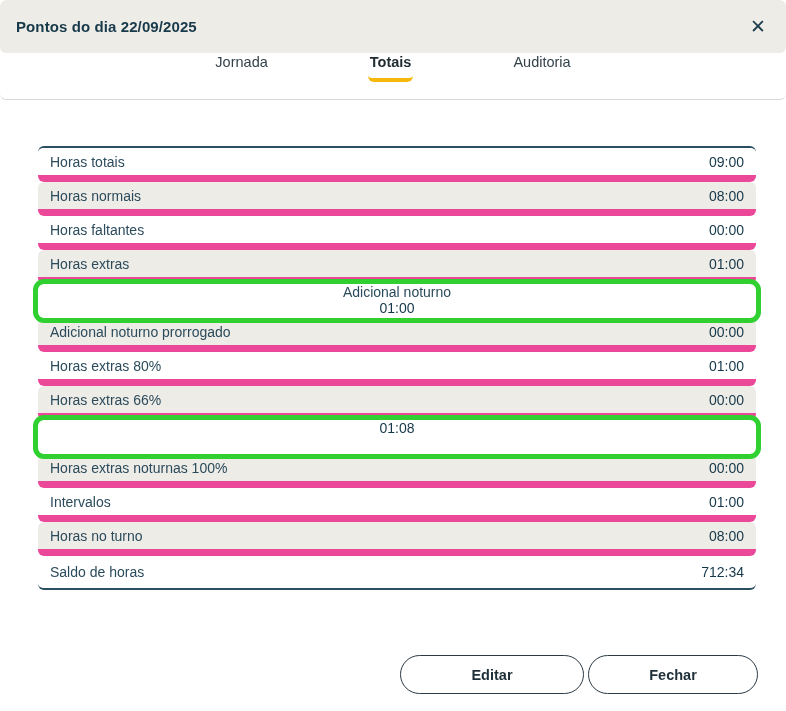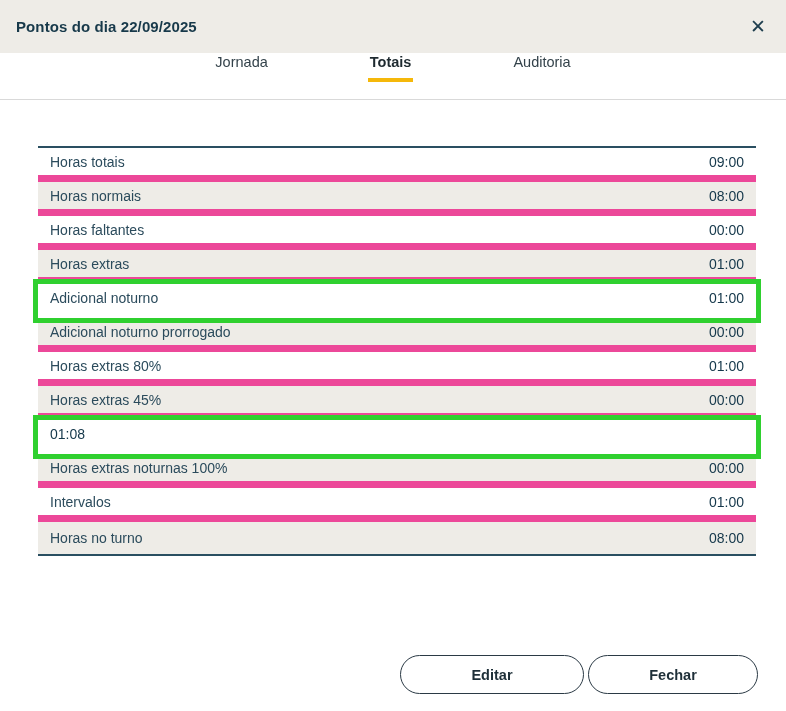--- a/index.html
+++ b/index.html
@@ -1,15 +1,15 @@
 <!DOCTYPE html>
 <html><head>
 <meta charset="utf-8">
 <style>
-  * { margin: 0; padding: 0; box-sizing: border-box; }
+  * { margin: 0; padding: 0; box-sizing: border-box; border-radius: 6px; }
   html, body { width: 786px; height: 711px; }
   body {
     font-family: "Liberation Sans", "DejaVu Sans", sans-serif;
     background: #ffffff;
     position: relative;
     overflow: hidden;
     color: #17394a;
   }
 
   
@@ -87,20 +87,21 @@
     border-bottom: 7px solid #ec4899;
     padding: 0 12px;
   }
   .row:last-child { border-bottom: 2px solid #2a4f61; }
   .row.stripe { background: #eeece7; }
   .row.highlight {
     position: relative;
     z-index: 2;
     outline: 5px solid #2fd02f;
     border-bottom-color: transparent;
+    flex-direction: column;
   }
   .row .label {
     font-size: 14px;
     color: #2b4b5c;
   }
   .row .value {
     font-size: 14px;
     font-weight: normal;
     color: #14374a;
   }
@@ -167,36 +168,40 @@
     </div>
     <div class="row stripe">
       <span class="label">Adicional noturno prorrogado</span>
       <span class="value">00:00</span>
     </div>
     <div class="row">
       <span class="label">Horas extras 80%</span>
       <span class="value">01:00</span>
     </div>
     <div class="row stripe">
-      <span class="label">Horas extras 45%</span>
+      <span class="label">Horas extras 66%</span>
       <span class="value">00:00</span>
     </div>
     <div class="row highlight">
       <span class="value">01:08</span>
     </div>
     <div class="row stripe">
       <span class="label">Horas extras noturnas 100%</span>
       <span class="value">00:00</span>
     </div>
     <div class="row">
       <span class="label">Intervalos</span>
       <span class="value">01:00</span>
     </div>
     <div class="row stripe">
       <span class="label">Horas no turno</span>
       <span class="value">08:00</span>
+    </div>
+    <div class="row">
+      <span class="label">Saldo de horas</span>
+      <span class="value">712:34</span>
     </div>
   </div>
 
 <div class="footer">
   <button class="pill-btn btn-editar">Editar</button>
   <button class="pill-btn btn-fechar">Fechar</button>
 </div>
 
 </body></html>

